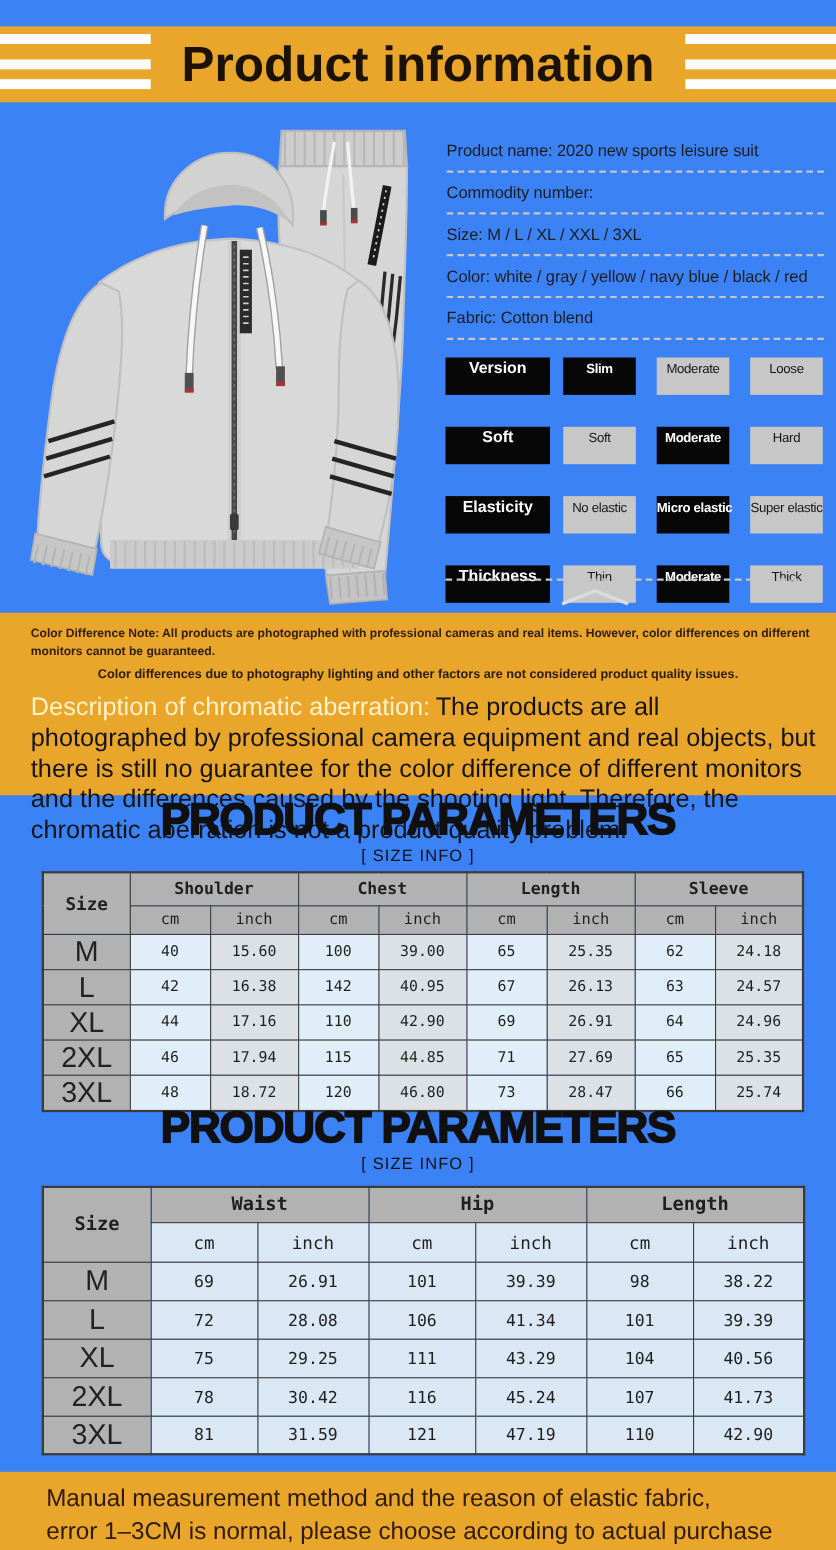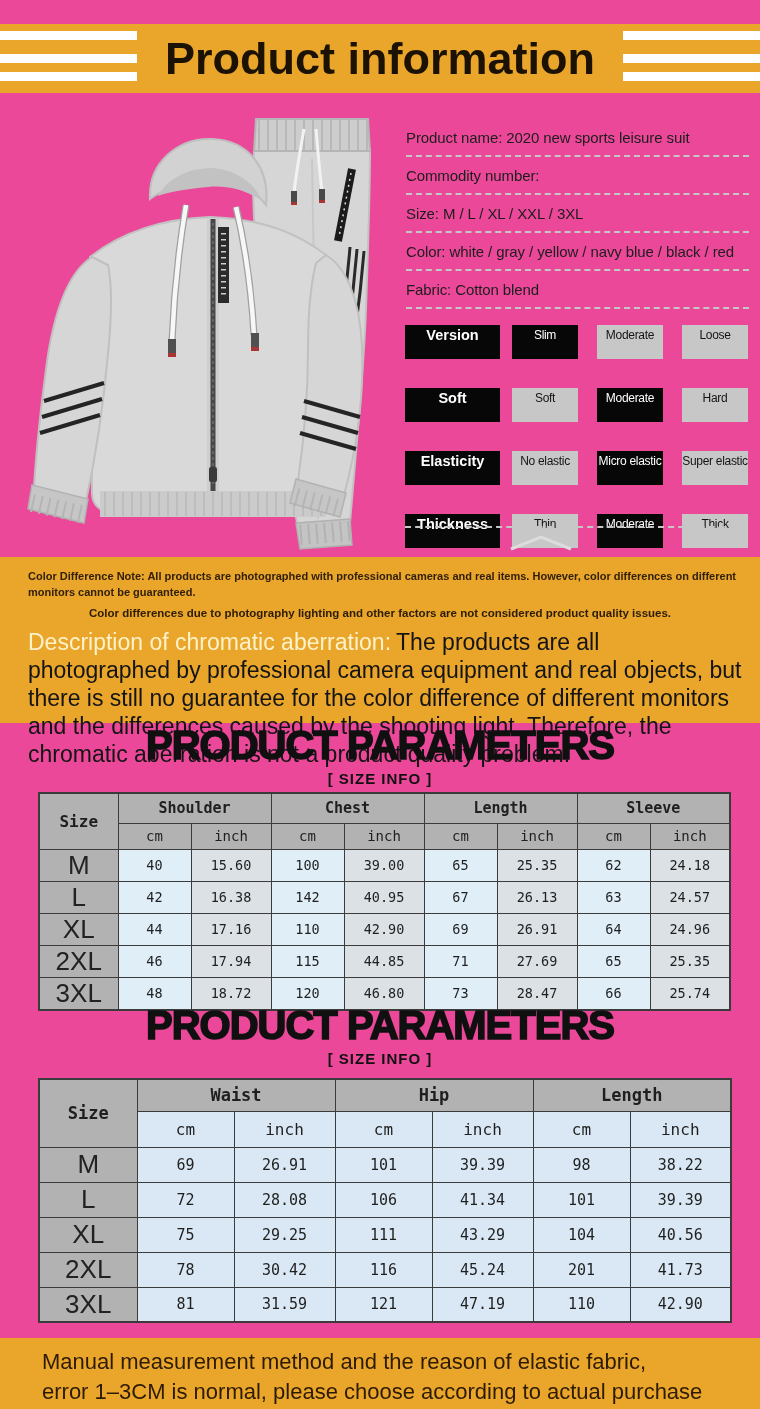--- a/index.html
+++ b/index.html
@@ -1,16 +1,16 @@
 <!DOCTYPE html>
 <html><head>
 <meta charset="utf-8">
 <style>
   html,body{margin:0;padding:0;background:#ffffff;}
-  .page{position:relative;width:760px;height:1409px;background:#ec4899;overflow:hidden;
+  .page{position:relative;width:760px;height:1409px;background:#3b82f6;overflow:hidden;
         font-family:"Liberation Sans",sans-serif;}
 
   
   .header-band{position:absolute;top:24px;left:0;width:760px;height:69px;background:#E9A62B;}
   .stripe{position:absolute;height:9px;background:#ffffff;}
   .stripe.l{left:0;width:137px;}
   .stripe.r{left:623px;width:137px;}
   .s1{top:7px;} .s2{top:30px;} .s3{top:48px;}
   .page-title{position:absolute;top:0;left:0;width:100%;height:69px;line-height:69px;
       text-align:center;font-size:45px;font-weight:700;color:#1c1204;letter-spacing:0px;}
@@ -21,37 +21,37 @@
   .info-list{position:absolute;left:406px;top:36px;width:345px;}
   .info-item{font-size:15px;letter-spacing:-0.1px;color:#1d1d1d;white-space:nowrap;
       padding-bottom:9px;border-bottom:2px dashed #c6c6c6;margin-bottom:10px;width:343px;}
   .attr-rows{position:absolute;left:405px;top:232px;}
   .attr-row{display:flex;height:34px;margin-bottom:29px;}
   .attr-label{width:95px;background:#070707;color:#ffffff;font-weight:700;font-size:14.5px;
       text-align:center;line-height:21px;margin-right:12px;}
   .attr-opt{width:66px;background:#c7c7c7;color:#141414;font-size:12px;letter-spacing:-0.3px;
       text-align:center;line-height:21px;white-space:nowrap;}
   .attr-opt + .attr-opt{margin-left:19px;}
-  .attr-opt.selected{background:#070707;color:#ffffff;font-weight:400;}
+  .attr-opt.selected{background:#070707;color:#ffffff;font-weight:700;}
   .dashed-end{position:absolute;left:405px;top:433px;width:340px;border-top:2px dashed #c6c6c6;}
   .chevron{position:absolute;left:510px;top:441px;}
 
   
   .note-section{position:absolute;top:557px;left:0;width:760px;height:166px;background:#E9A62B;}
   .note-1{margin:11px 18px 0 28px;font-size:11px;font-weight:700;line-height:16px;color:#33200a;}
   .note-2{margin:7px 0 0 0;text-align:center;font-size:11.5px;font-weight:700;color:#2d1c06;}
   .note-desc{margin:9px 18px 0 28px;font-size:23px;line-height:28px;color:#141414;}
   .note-desc .lead{color:#fdf2c9;margin-right:5px;}
 
   
   .params-head{position:absolute;left:0;width:760px;text-align:center;color:#101010;}
   .ph-1{top:722px;} .ph-2{top:1002px;}
   .ph-title{font-size:40px;font-weight:700;line-height:46px;letter-spacing:-1px;
       -webkit-text-stroke:1.6px #101010;}
-  .ph-sub{font-size:15px;font-weight:700;letter-spacing:1px;line-height:18px;margin-top:2px;}
+  .ph-sub{font-size:15px;font-weight:400;letter-spacing:1px;line-height:18px;margin-top:2px;}
 
   
   table.size-table{position:absolute;left:38px;border-collapse:collapse;border:2px solid #3b3b3b;
       table-layout:fixed;}
   .size-table th,.size-table td{border:1.5px solid #3b3b3b;text-align:center;vertical-align:middle;
       color:#1f1f1f;padding:0;}
   .size-table .corner,.size-table .grp{background:#b2b2b2;font-family:"DejaVu Sans Mono",monospace;}
   .size-table th.size{background:#b2b2b2;font-family:"Liberation Sans",sans-serif;font-weight:400;
       font-size:26px;color:#222222;}
   .size-table .unit,.size-table td{font-family:"DejaVu Sans Mono",monospace;font-weight:400;}
@@ -350,21 +350,21 @@
           <td class="inch">43.29</td>
           <td class="cm">104</td>
           <td class="inch">40.56</td>
         </tr>
         <tr>
           <th class="size">2XL</th>
           <td class="cm">78</td>
           <td class="inch">30.42</td>
           <td class="cm">116</td>
           <td class="inch">45.24</td>
-          <td class="cm">201</td>
+          <td class="cm">107</td>
           <td class="inch">41.73</td>
         </tr>
         <tr>
           <th class="size">3XL</th>
           <td class="cm">81</td>
           <td class="inch">31.59</td>
           <td class="cm">121</td>
           <td class="inch">47.19</td>
           <td class="cm">110</td>
           <td class="inch">42.90</td>

